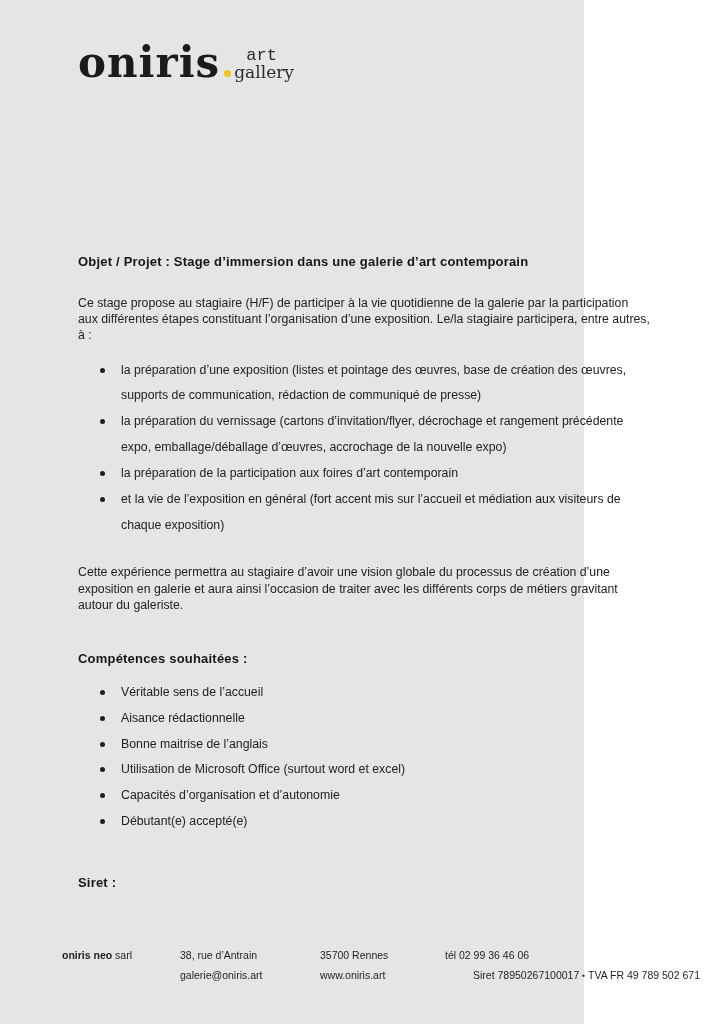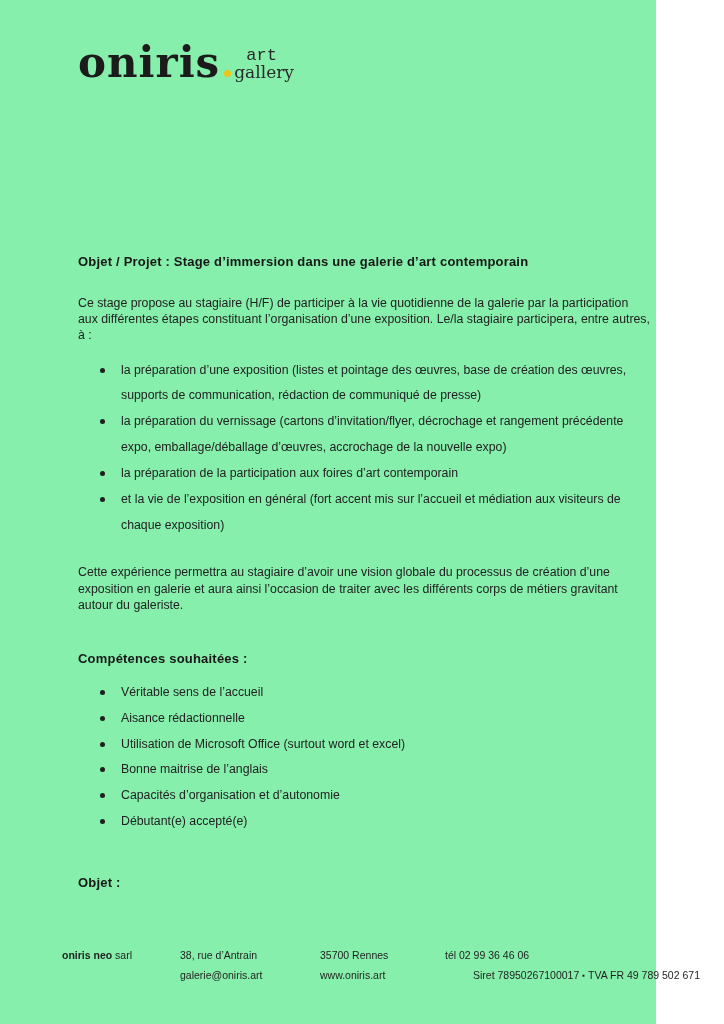--- a/index.html
+++ b/index.html
@@ -6,23 +6,23 @@
   html, body { background: #ffffff; }
   body {
     font-family: "Liberation Sans", sans-serif;
     color: #1f1f1f;
     width: 724px;
     height: 1024px;
     position: relative;
     overflow: hidden;
   }
   .page {
-    width: 656px;
+    width: 584px;
     height: 1024px;
-    background: #86efac;
+    background: #e5e5e5;
     position: relative;
   }
 
   
   .logo {
     position: absolute;
     top: 42px;
     left: 78px;
     display: flex;
     align-items: flex-end;
@@ -194,37 +194,37 @@
       <li>
         <span class="bullet-dot"></span>
         <span class="li-text">Véritable sens de l’accueil</span>
       </li>
       <li>
         <span class="bullet-dot"></span>
         <span class="li-text">Aisance rédactionnelle</span>
       </li>
       <li>
         <span class="bullet-dot"></span>
+        <span class="li-text">Bonne maitrise de l’anglais</span>
+      </li>
+      <li>
+        <span class="bullet-dot"></span>
         <span class="li-text">Utilisation de Microsoft Office (surtout word et excel)</span>
       </li>
       <li>
         <span class="bullet-dot"></span>
-        <span class="li-text">Bonne maitrise de l’anglais</span>
-      </li>
-      <li>
-        <span class="bullet-dot"></span>
         <span class="li-text">Capacités d’organisation et d’autonomie</span>
       </li>
       <li>
         <span class="bullet-dot"></span>
         <span class="li-text">Débutant(e) accepté(e)</span>
       </li>
     </ul>
 
-    <h2 class="section-heading profile-heading">Objet :</h2>
+    <h2 class="section-heading profile-heading">Siret :</h2>
 
 
   </main>
 
   <footer class="footer">
     <div class="footer-col footer-col1">
       <span><span class="company-bold">oniris neo</span><span> sarl</span></span>
     </div>
     <div class="footer-col footer-col2">
       <span>38, rue d’Antrain</span>

